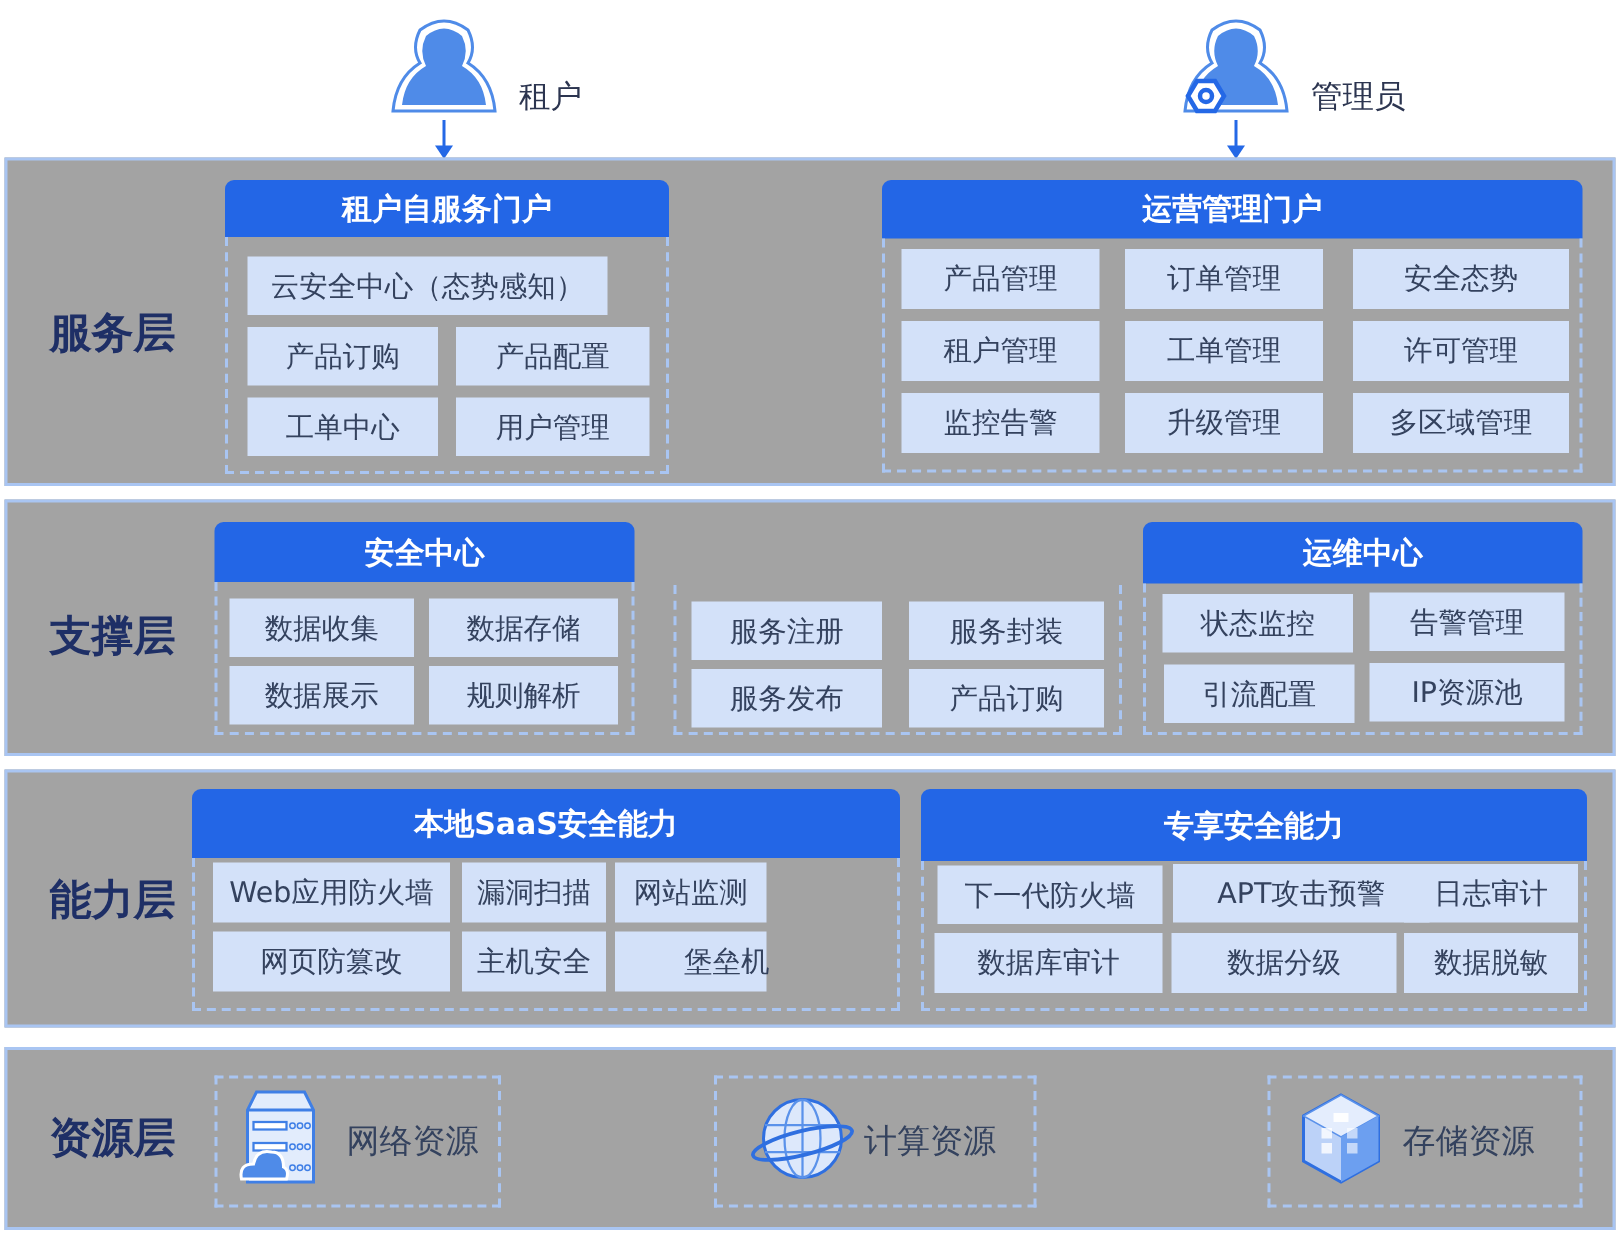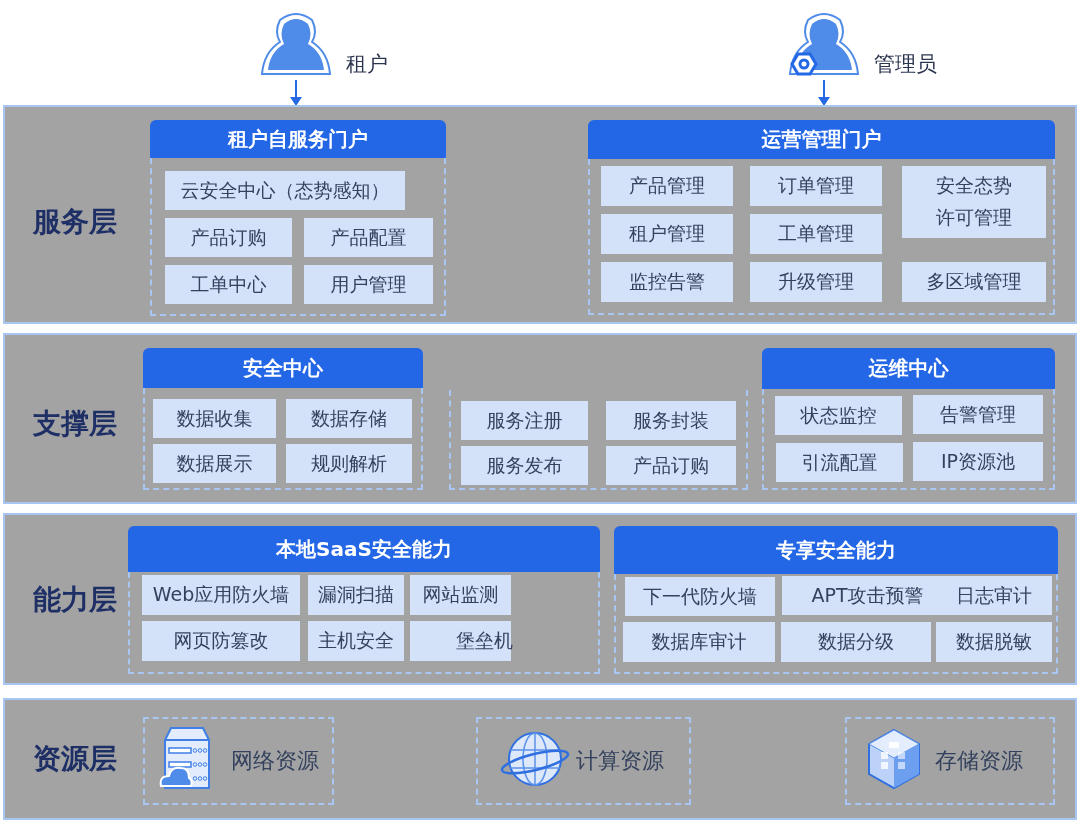--- a/index.html
+++ b/index.html
@@ -65,21 +65,21 @@
 </div>
 
 <div class="group" style="left:588px; top:120px; width:467px; height:195px;">
   <div class="group-head" style="height:39px; line-height:39px;">运营管理门户</div>
   <div class="group-body" style="top:39px; height:156px;"></div>
   <div class="cell" style="left:13px; top:46px; width:132px; height:40px;">产品管理</div>
   <div class="cell" style="left:162px; top:46px; width:132px; height:40px;">订单管理</div>
   <div class="cell" style="left:314px; top:46px; width:144px; height:40px;">安全态势</div>
   <div class="cell" style="left:13px; top:94px; width:132px; height:40px;">租户管理</div>
   <div class="cell" style="left:162px; top:94px; width:132px; height:40px;">工单管理</div>
-  <div class="cell" style="left:314px; top:78px; width:144px; height:40px;">许可管理</div>
+  <div class="cell" style="left:314px; top:94px; width:144px; height:40px;">许可管理</div>
   <div class="cell" style="left:13px; top:142px; width:132px; height:40px;">监控告警</div>
   <div class="cell" style="left:162px; top:142px; width:132px; height:40px;">升级管理</div>
   <div class="cell" style="left:314px; top:142px; width:144px; height:40px;">多区域管理</div>
 </div>
 
 <div class="layer" style="top:333px; height:171px;">
   <div class="layer-title" style="top:70px;">支撑层</div>
 </div>
 
 <div class="group" style="left:143px; top:348px; width:280px; height:142px;">

